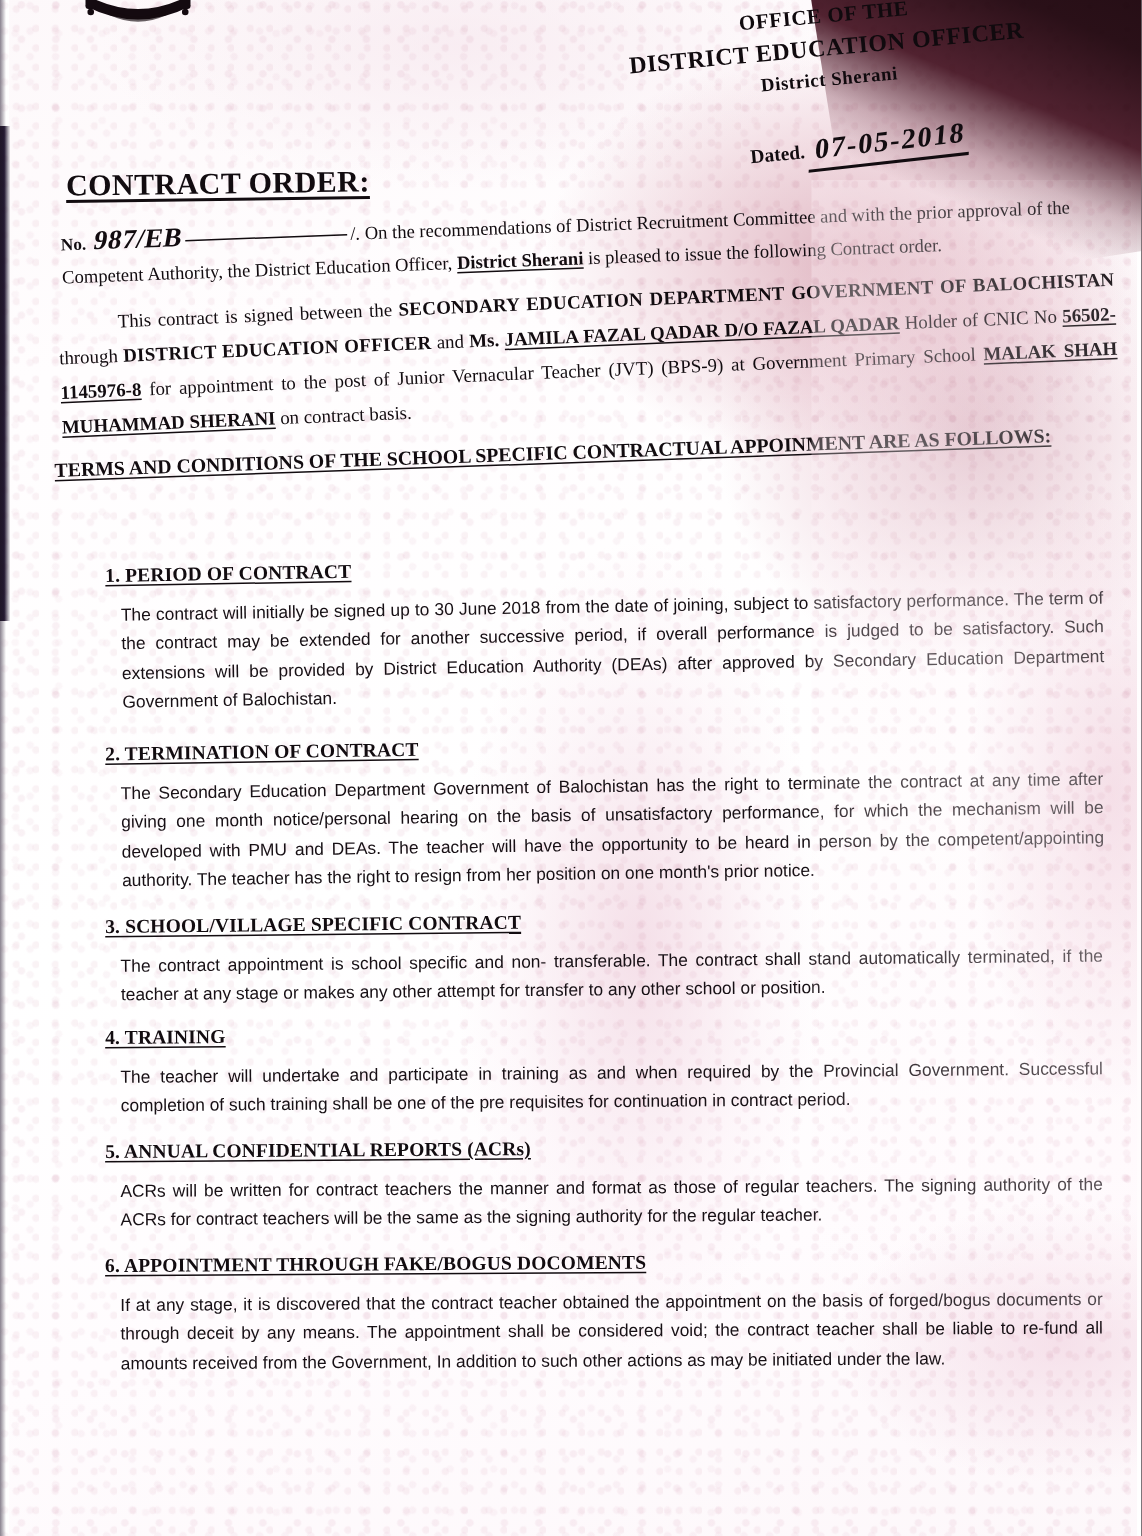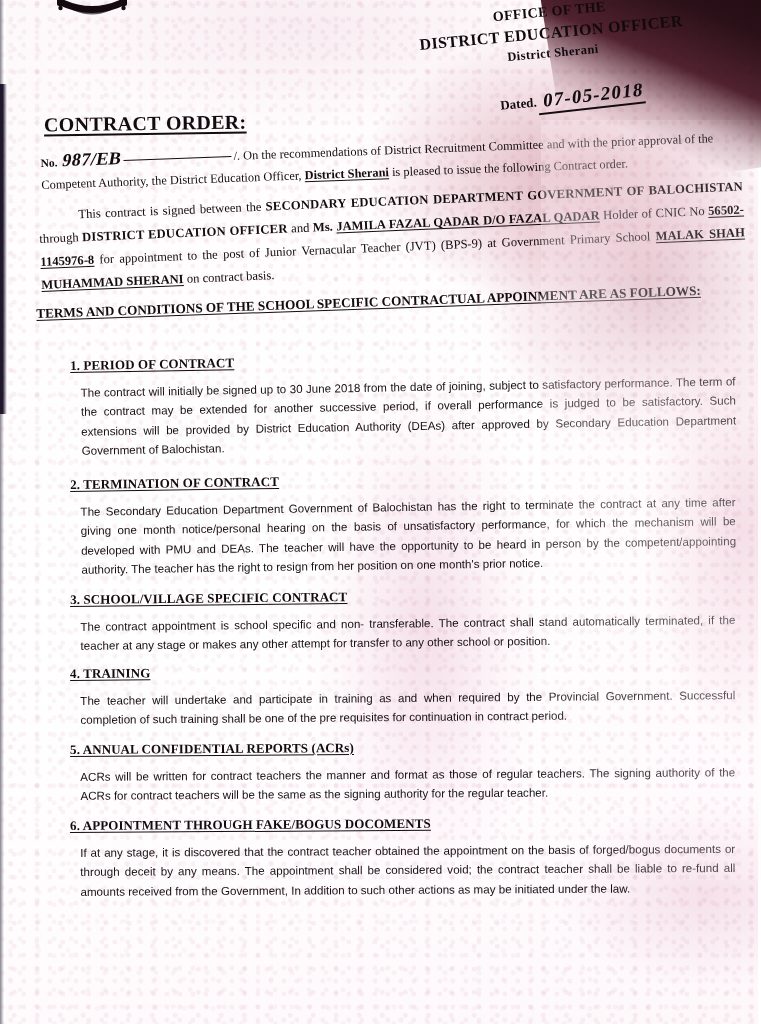--- a/index.html
+++ b/index.html
@@ -174,21 +174,21 @@
     line-height: 1.62;
     text-decoration: underline;
     text-underline-offset: 2px;
     transform: rotate(-2.0deg);
     transform-origin: left top;
   }
 
   
   .sections {
     position: absolute;
-    left: 70px; top: 358px; right: 26px;
+    left: 70px; top: 376px; right: 26px;
   }
   .sec { margin-bottom: 12px; }
   .sec-title {
     font-size: 13px; font-weight: bold;
     text-decoration: underline;
     text-underline-offset: 2px;
     margin-bottom: 9px;
     letter-spacing: .1px;
   }
   .sec-body {

